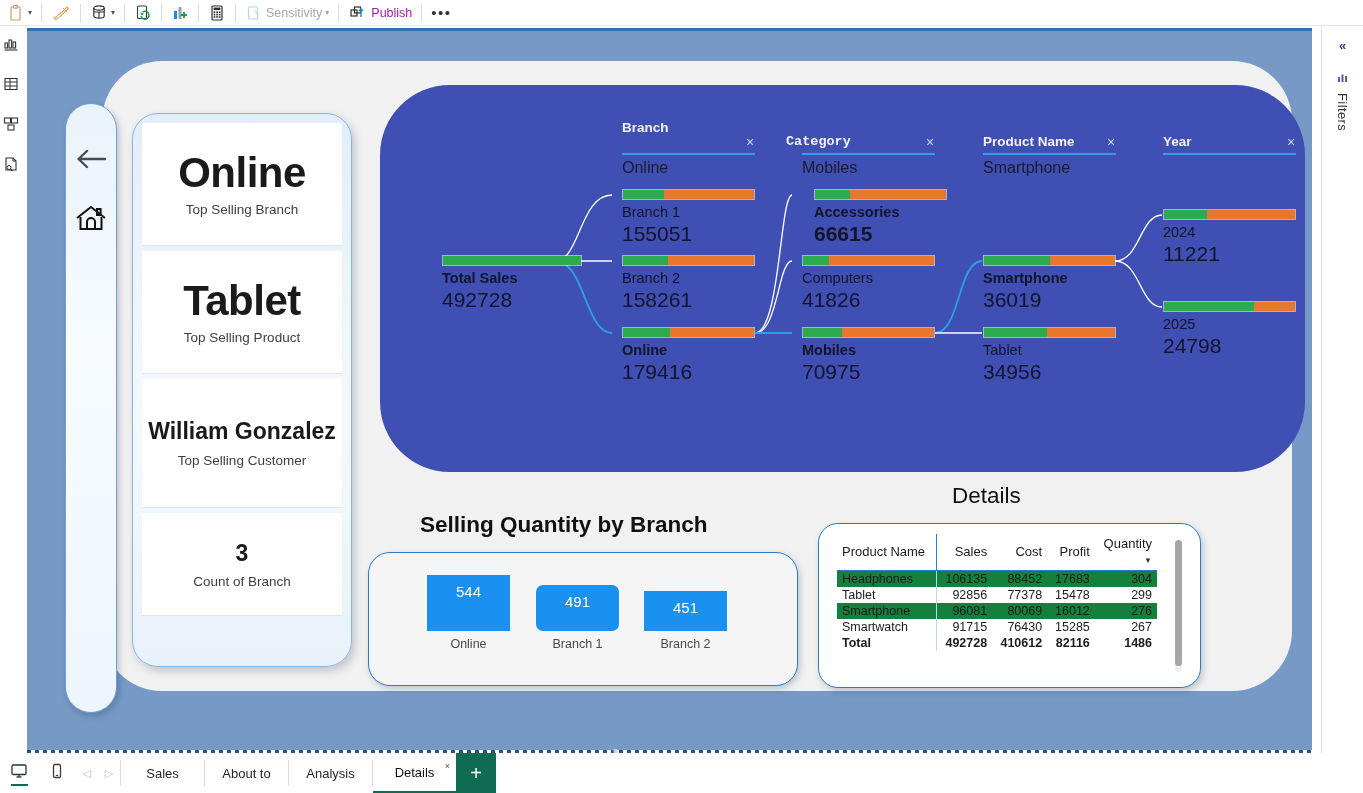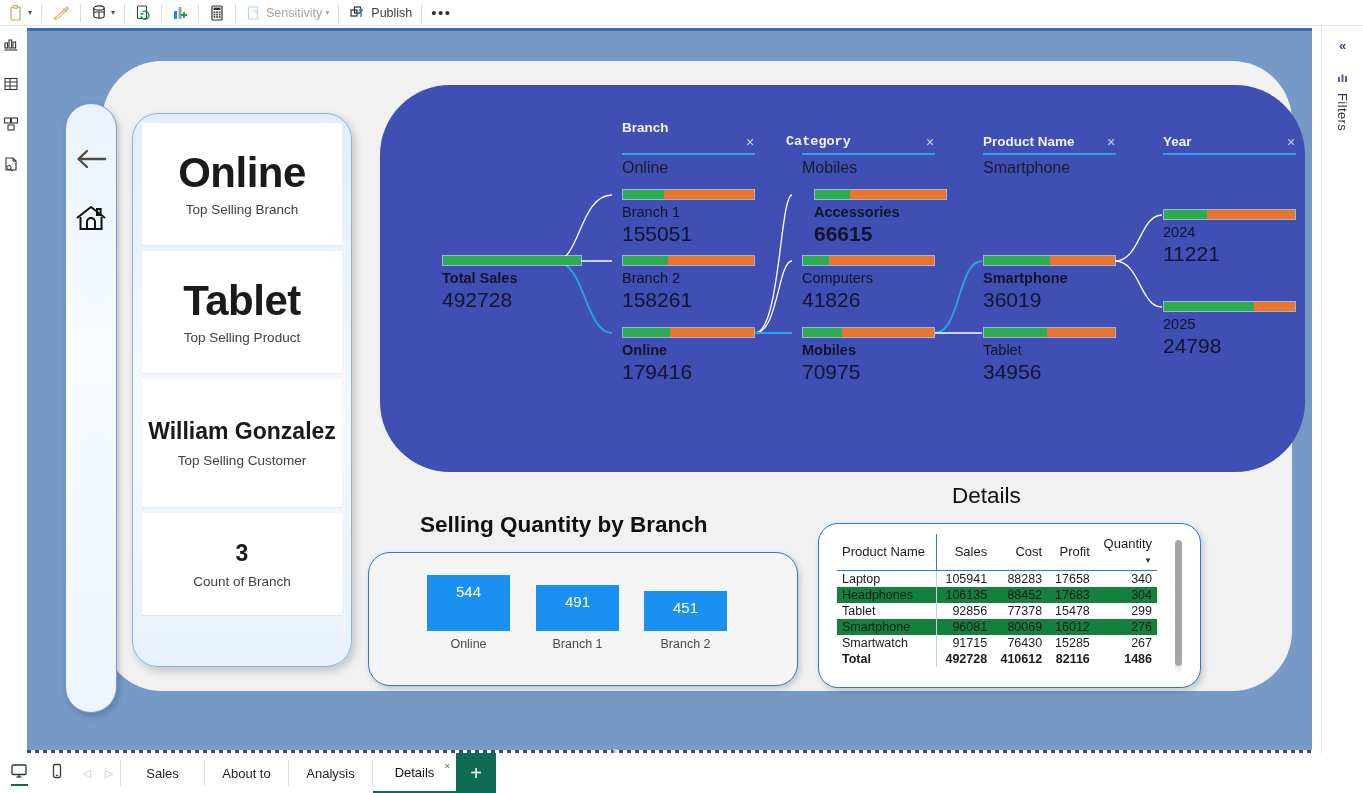--- a/index.html
+++ b/index.html
@@ -11,21 +11,21 @@
   }
 
   
   .ribbon {
     position:absolute; left:0; top:0; width:1363px; height:26px;
     background:#ffffff; display:flex; align-items:center;
     border-bottom:1px solid #e6e6e6;
   }
   .rb-item { display:flex; align-items:center; gap:3px; height:26px; padding:0 7px; cursor:default; }
   .rb-sep { width:1px; height:18px; background:#dcdcdc; margin:0 2px; }
-  .rb-label { font-size:12.5px; color:#404040; white-space:nowrap; }
+  .rb-label { font-size:12.5px; color:#a21caf; white-space:nowrap; }
   .rb-label.dim { color:#a6a6a6; }
   .chev { font-size:8px; color:#555; line-height:1; }
   .chev.dim { color:#a6a6a6; }
   .rb-dots { font-size:15px; letter-spacing:1.5px; color:#333; line-height:1; }
   .ico { display:inline-block; line-height:0; }
 
   
   .rail {
     position:absolute; left:0; top:26px; width:22px; height:767px;
     background:#ffffff; display:flex; flex-direction:column;
@@ -509,21 +509,21 @@
 
   <div class="sq-title">Selling Quantity by Branch</div>
   <div class="sq-card">
     <div class="bar-item" style="left:58px; top:22px;">
       <div class="bar-rect" style="width:83px; height:56px;">
         <span class="bar-num">544</span>
       </div>
       <div class="bar-lbl">Online</div>
     </div>
     <div class="bar-item" style="left:167px; top:32px;">
-      <div class="bar-rect" style="width:83px; height:46px;">
+      <div class="bar-rect" style="width:83px; height:46px;border-radius:7px;">
         <span class="bar-num">491</span>
       </div>
       <div class="bar-lbl">Branch 1</div>
     </div>
     <div class="bar-item" style="left:275px; top:38px;">
       <div class="bar-rect" style="width:83px; height:40px;">
         <span class="bar-num">451</span>
       </div>
       <div class="bar-lbl">Branch 2</div>
     </div>
@@ -538,27 +538,20 @@
           <th>Sales</th>
           <th>Cost</th>
           <th>Profit</th>
           <th>
             <span>Quantity</span><br>
             <span class="sortcar">▼</span>
           </th>
         </tr>
       </thead>
       <tbody>
-        <tr>
-          <td class="lft">Laptop</td>
-          <td>105941</td>
-          <td>88283</td>
-          <td>17658</td>
-          <td>340</td>
-        </tr>
         <tr class="alt">
           <td class="lft">Headphones</td>
           <td>106135</td>
           <td>88452</td>
           <td>17683</td>
           <td>304</td>
         </tr>
         <tr>
           <td class="lft">Tablet</td>
           <td>92856</td>

